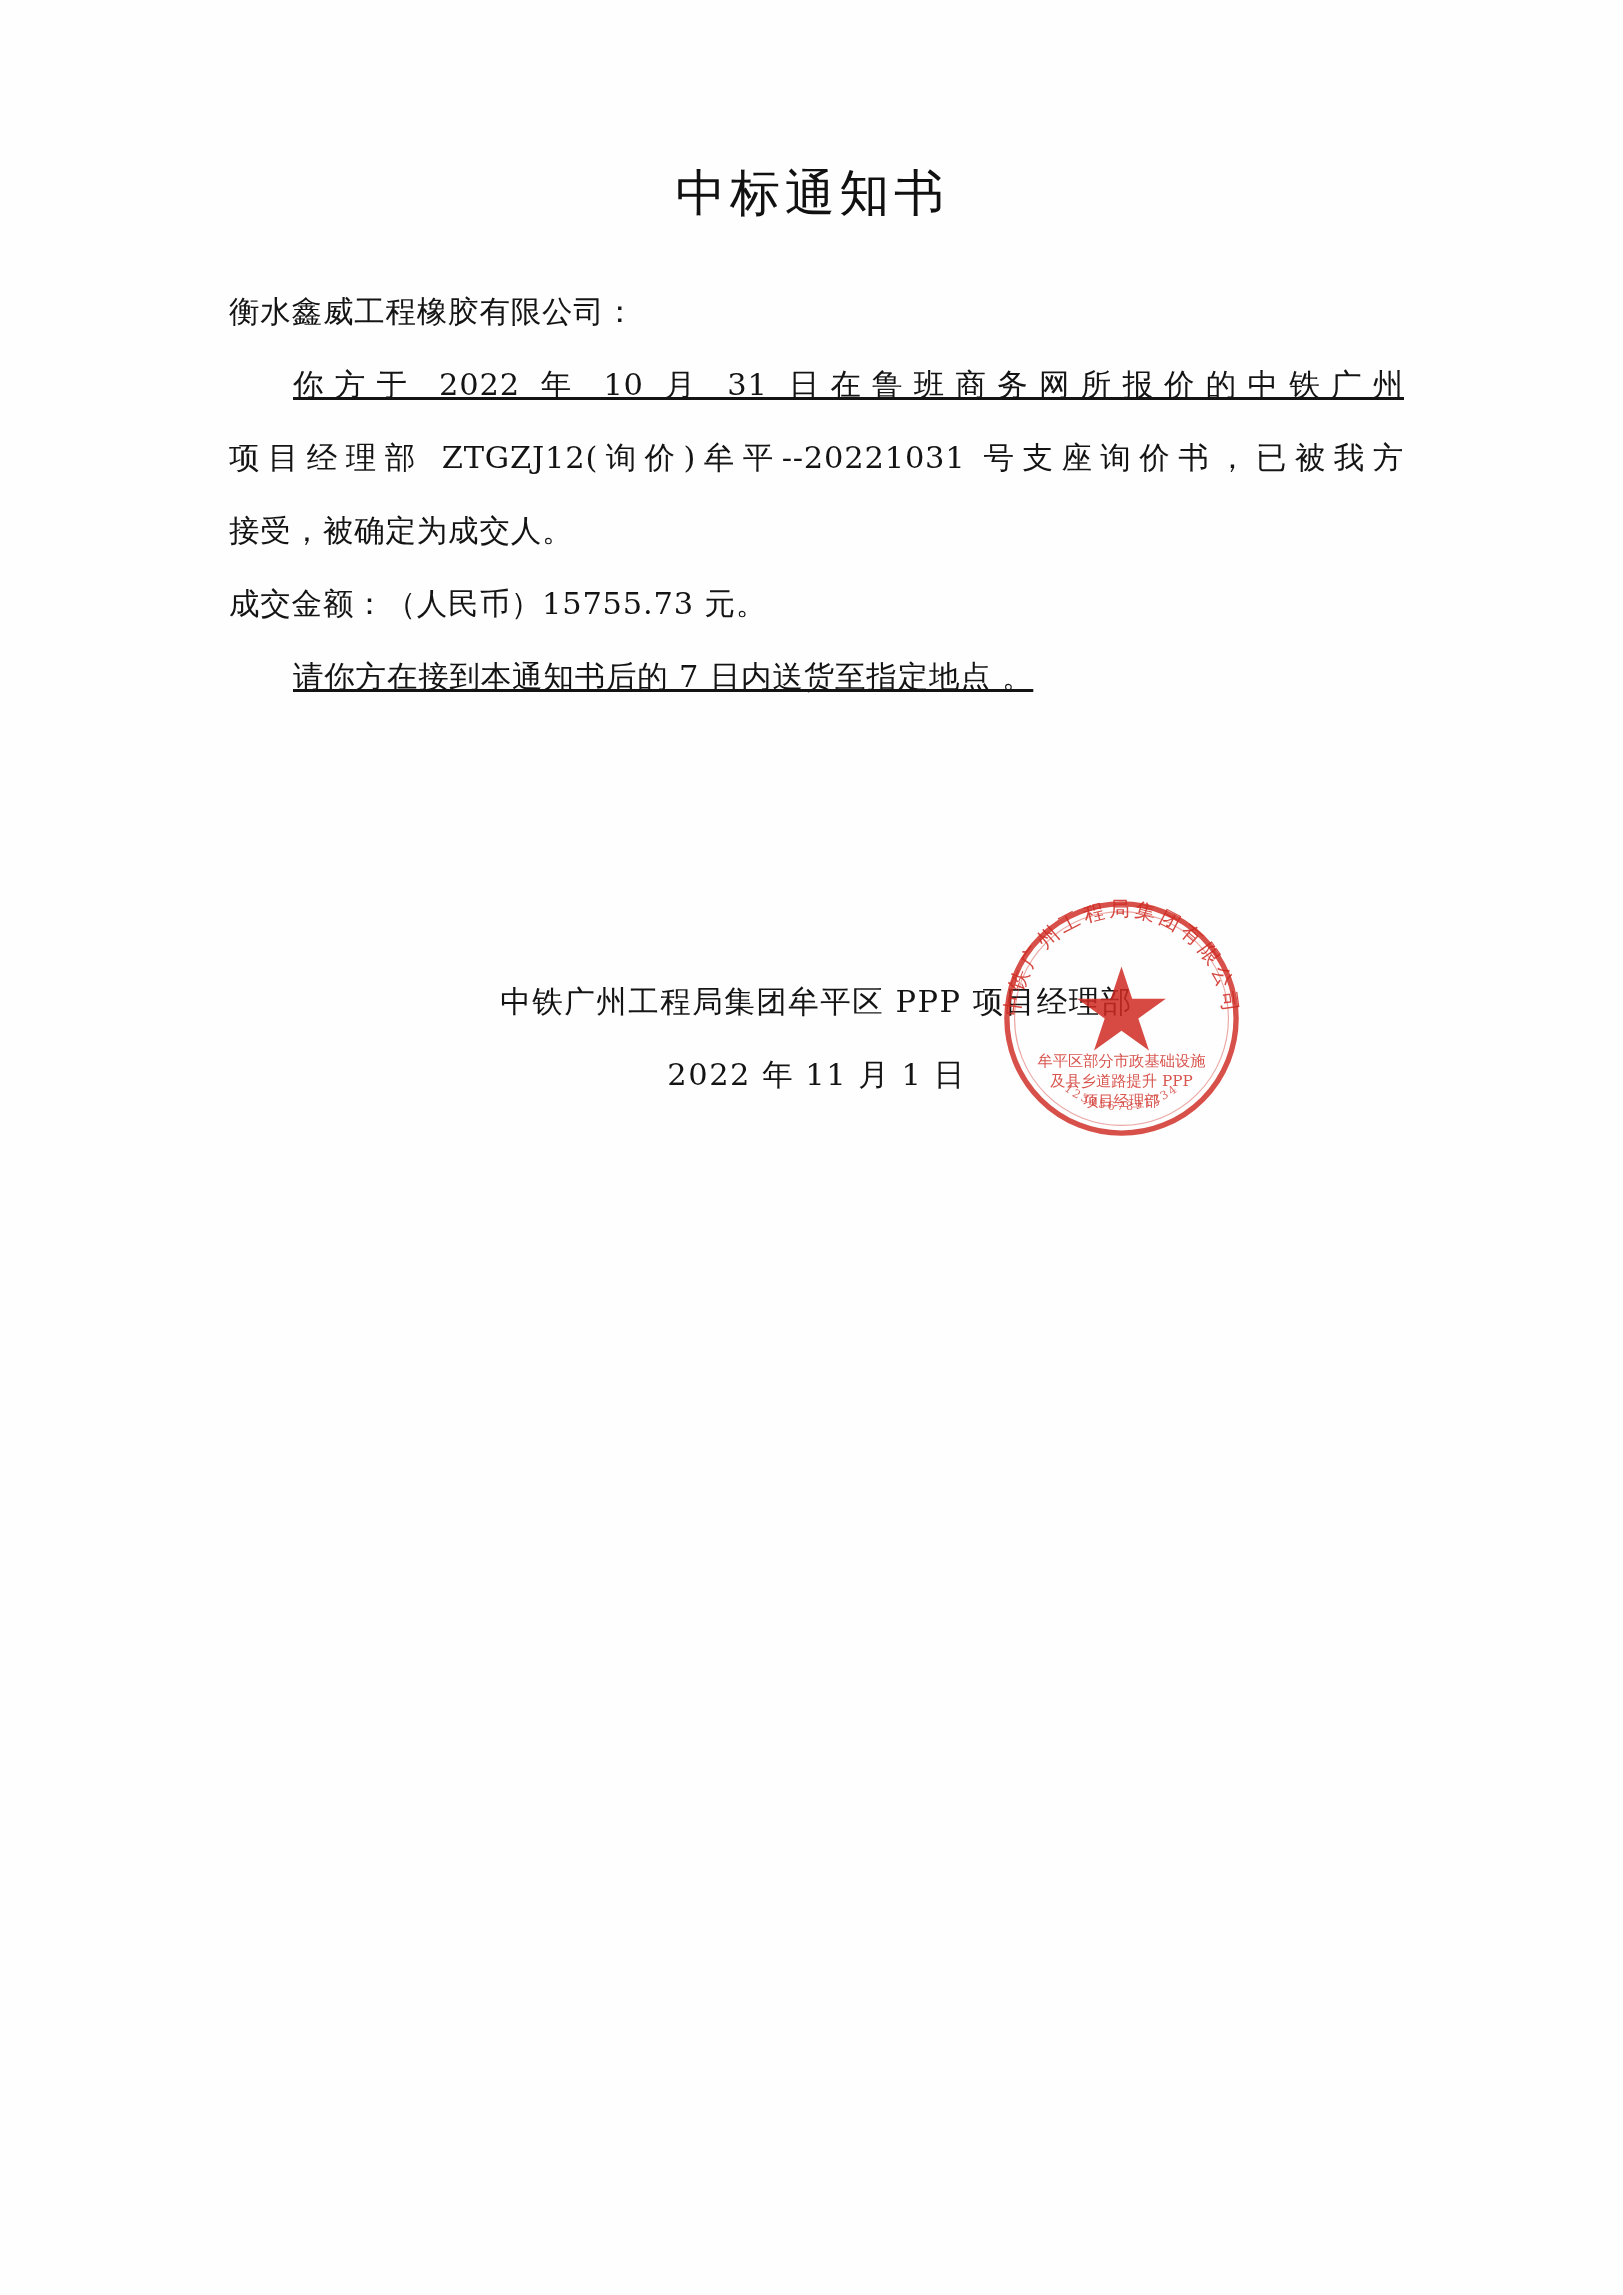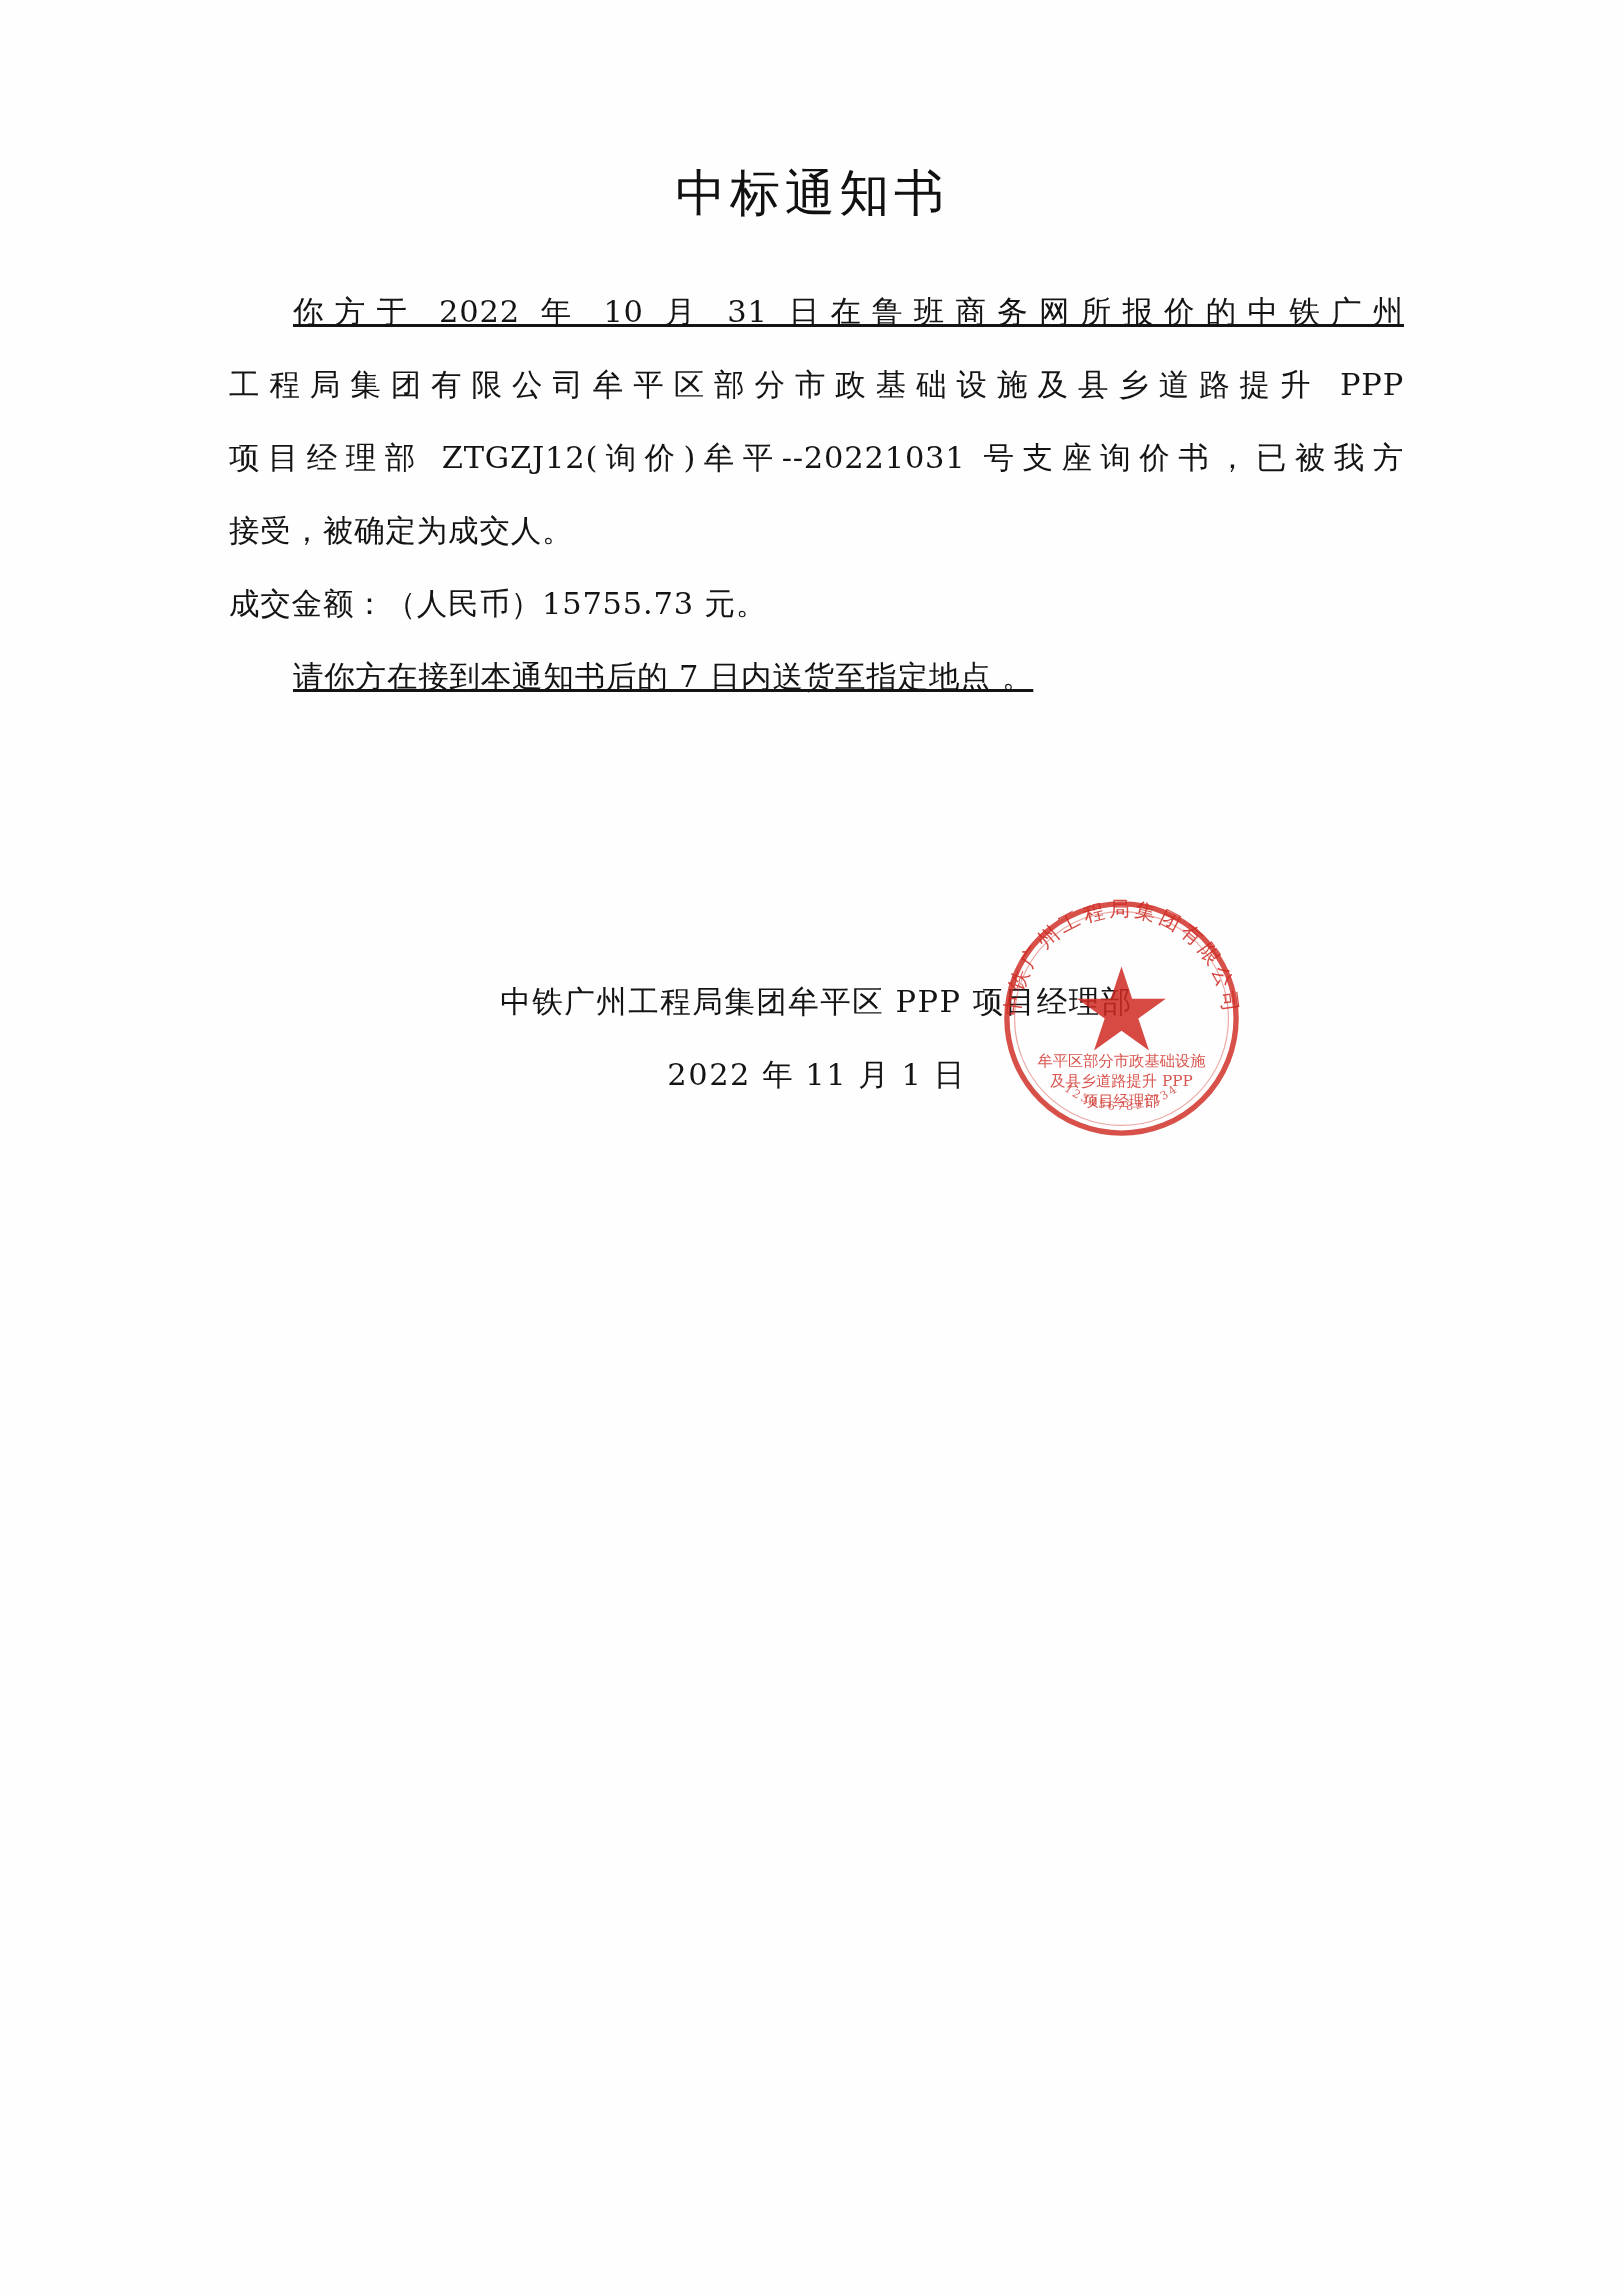--- a/index.html
+++ b/index.html
@@ -85,22 +85,22 @@
   }
 </style>
 </head>
 <body>
 
 <div class="page">
 
   <div class="doc-title">中标通知书</div>
 
   <div class="body-block">
+    <div class="line">衡水鑫威工程橡胶有限公司：</div>
     <div class="line indent justify">你方于 2022 年 10 月 31 日在鲁班商务网所报价的中铁广州</div>
-    <div class="line justify">工程局集团有限公司牟平区部分市政基础设施及县乡道路提升 PPP</div>
     <div class="line justify">项目经理部 ZTGZJ12(询价)牟平--20221031 号支座询价书，已被我方</div>
     <div class="line justify-last-left">接受，被确定为成交人。</div>
     <div class="line">成交金额：（人民币）15755.73 元。</div>
     <div class="line indent">请你方在接到本通知书后的 7 日内送货至指定地点 。</div>
   </div>
 
   <div class="signature-block">
     <div class="sig-line">中铁广州工程局集团牟平区 PPP 项目经理部</div>
     <div class="sig-line">2022 年 11 月 1 日</div>
   </div>

